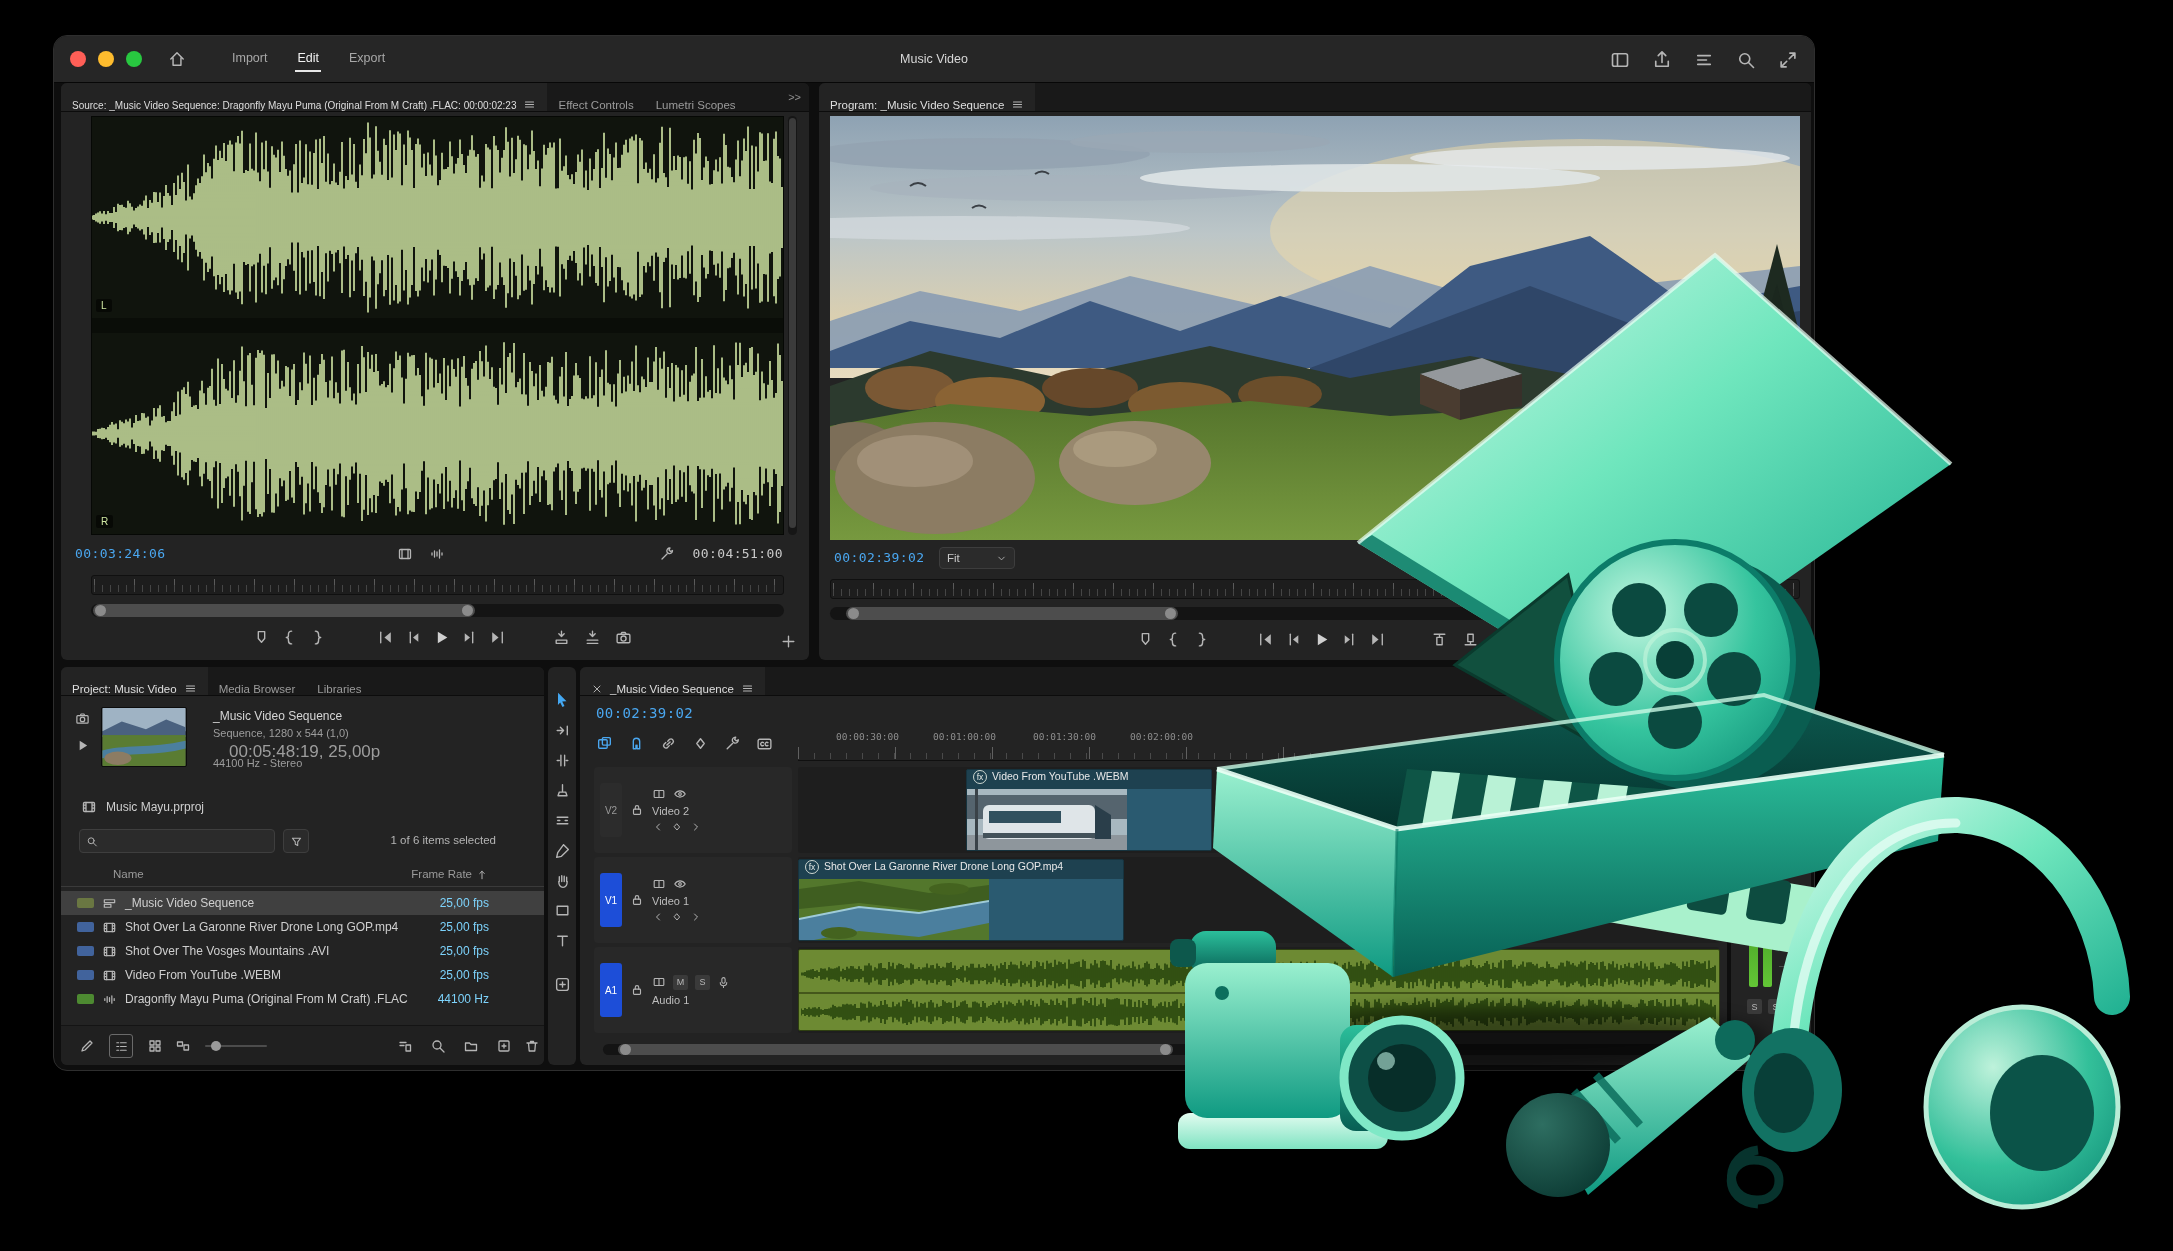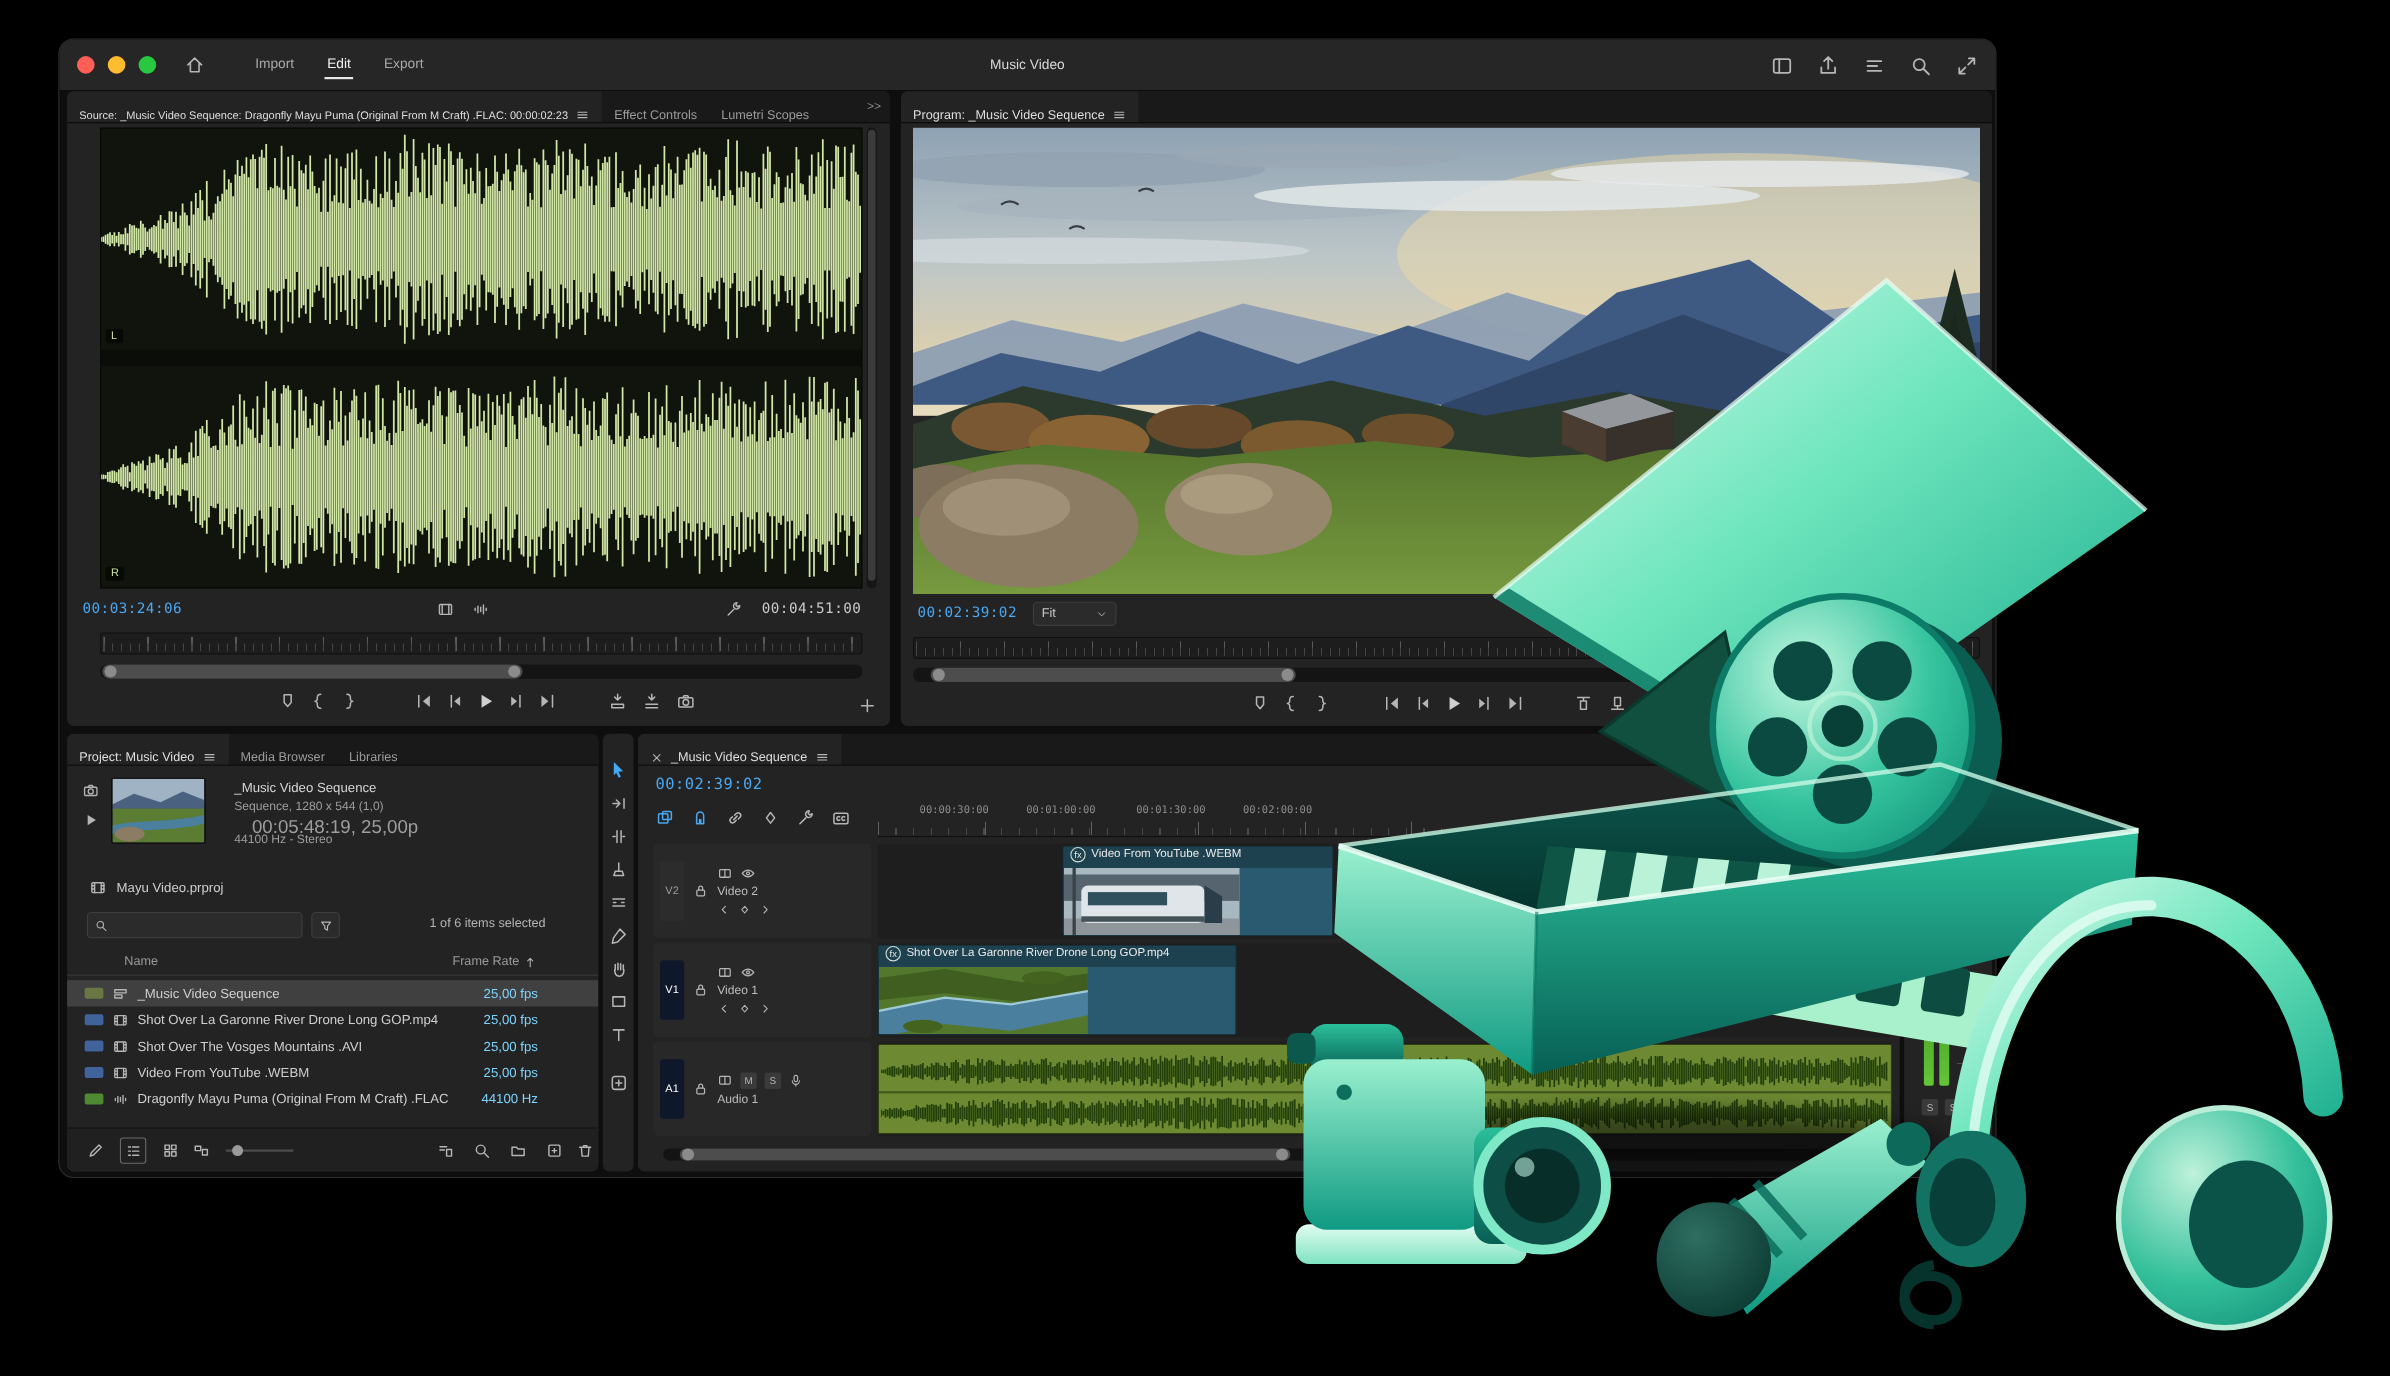--- a/index.html
+++ b/index.html
@@ -34,21 +34,21 @@
 .transport{position:absolute;left:0;right:0;height:26px}
 .tgroup{position:absolute;display:flex;align-items:center;gap:11px}
 .binrow{position:absolute;left:0;right:0;height:24px;display:flex;align-items:center;font-size:12px;color:#cfcfcf}
 .binrow .rate{position:absolute;right:55px;color:#7dd3fc}
 .chip{width:17px;height:10px;border-radius:2px;margin-left:16px}
 .c0{background:#6a7742}.cb{background:#41639c}.c4{background:#4d8a31}
 .selrow{background:#404040}
 .trackhdr{position:absolute;left:14px;width:198px;background:#282828;border-radius:4px;display:flex;align-items:center;gap:8px;padding:0 6px}
 .lane{position:absolute;left:218px;right:8px;background:#1e1e1e;border-radius:3px}
 .patch{width:22px;height:54px;border-radius:3px;display:flex;align-items:center;justify-content:center;font-size:10px}
-.patch.blue{background:#0f172a;color:#fff}
+.patch.blue{background:#1d4ed8;color:#fff}
 .patch.ghost{background:#2c2c2c;color:#9a9a9a}
 .tstack{display:flex;flex-direction:column;gap:4px}
 .ticonsrow{display:flex;align-items:center;gap:7px}
 .tname{font-size:11px;color:#bdbdbd}
 .mschip{width:15px;height:15px;background:#3a3a3a;border-radius:2px;color:#b8b8b8;font-size:9px;display:flex;align-items:center;justify-content:center}
 .clip{position:absolute;top:2px;bottom:2px;border-radius:2px;overflow:hidden}
 .clip.video{background:#2a5a70;border:1px solid #16333e}
 .clip.audio{background:#6d8a33;border:1px solid #2e3f10}
 .clipname{display:flex;align-items:flex-start;gap:5px;height:19px;background:rgba(0,0,0,.28);color:#e8e8e8;font-size:10.5px;padding:0 6px;white-space:nowrap;overflow:hidden}
 .fx{width:14px;height:14px;border-radius:50%;border:1px solid #cfd8d2;color:#e2e8e4;font-size:8.5px;display:flex;align-items:center;justify-content:center;flex:none}
@@ -376,21 +376,21 @@
     <div class="abs" style="left:152px;top:42px;font-size:12px;color:#d6d6d6">_Music Video Sequence</div>
     <div class="abs" style="left:152px;top:60px;font-size:11px;color:#9d9d9d">Sequence, 1280 x 544 (1,0)</div>
     <div class="abs" style="left:168px;top:75px;font-size:17px;color:#9d9d9d">00:05:48:19, 25,00p</div>
     <div class="abs" style="left:152px;top:90px;font-size:11px;color:#9d9d9d">44100 Hz - Stereo</div>
 
     <div class="abs" style="left:20px;top:132px;display:flex;align-items:center;gap:9px">
       <svg class="icon" width="16" height="16" viewBox="0 0 16 16">
           <rect x="2.5" y="3.5" width="11" height="9" rx="1"></rect>
           <path d="M5 3.5v9M11 3.5v9M2.5 6.2h2.5M2.5 9.2h2.5M11 6.2h2.5M11 9.2h2.5"></path>
         </svg>
-      <span style="font-size:12px;color:#cfcfcf">Mayu Video.prproj</span>
+      <span style="font-size:12px;color:#cfcfcf">Music Mayu.prproj</span>
     </div>
 
     <div class="searchbox" style="left:18px;top:162px;width:196px;height:24px">
       <svg class="icon" width="13" height="13" viewBox="0 0 16 16">
           <circle cx="7" cy="7" r="4"></circle>
           <path d="M10 10l4 4"></path>
         </svg>
       <input value="" style="">
     </div>
     <div class="abs" style="left:222px;top:162px;width:26px;height:24px;background:#2b2b2b;border:1px solid #3e3e3e;border-radius:4px;display:flex;align-items:center;justify-content:center">

